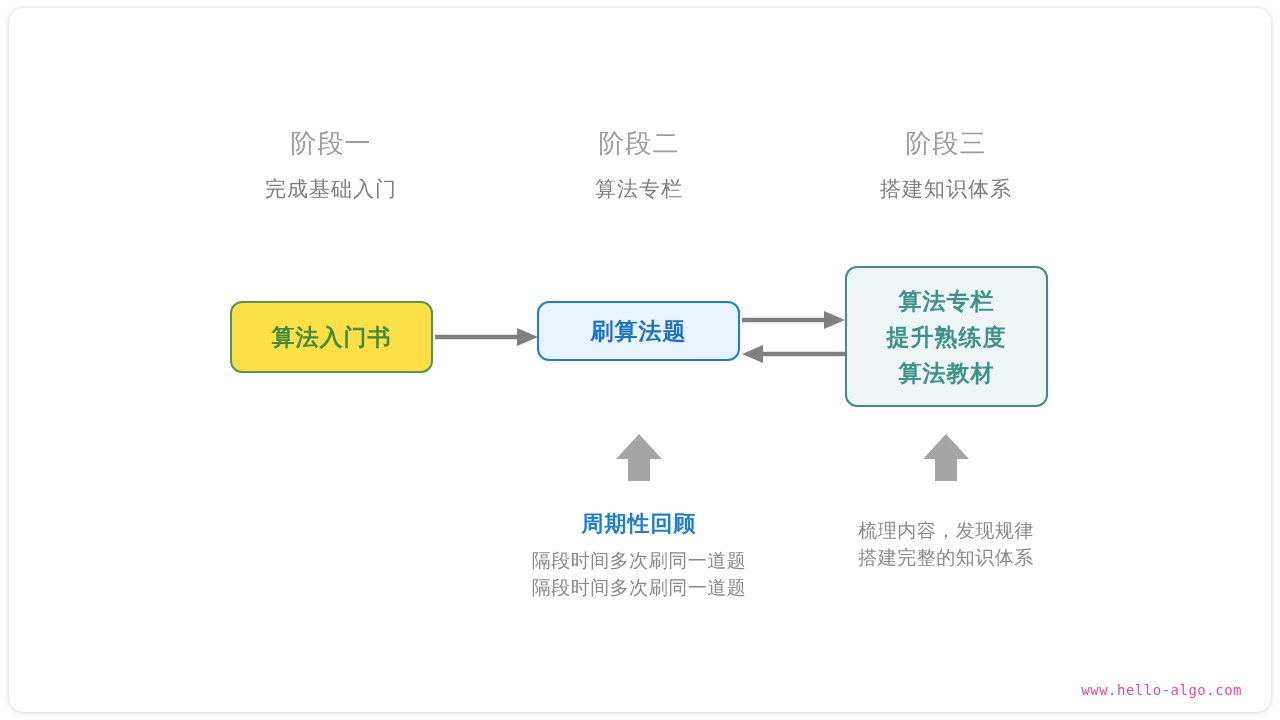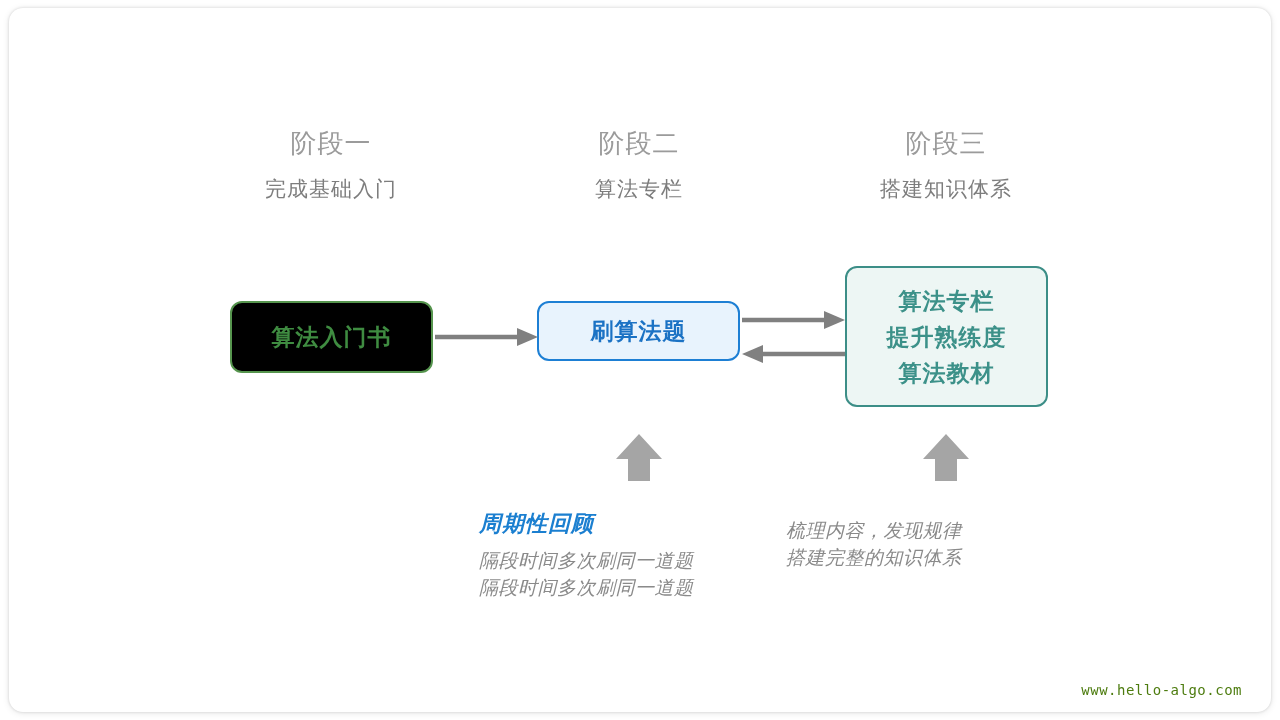--- a/index.html
+++ b/index.html
@@ -65,21 +65,21 @@
     font-weight: bold;
     letter-spacing: 1px;
   }
   .node .line { line-height: 36px; }
 
   .node-book {
     left: 230px;
     top: 301px;
     width: 203px;
     height: 72px;
-    background: #000000;
+    background: #fde047;
     border: 2px solid #56954e;
     color: #3f8c41;
     font-size: 23px;
   }
 
   .node-practice {
     left: 537px;
     top: 301px;
     width: 203px;
     height: 60px;
@@ -107,22 +107,21 @@
     top: 0;
     width: 1280px;
     height: 720px;
     pointer-events: none;
   }
 
   
   .caption {
     position: absolute;
     width: 320px;
-    text-align: left;
-    font-style: italic;
+    text-align: center;
   }
   .caption-title {
     font-size: 22px;
     font-weight: bold;
     letter-spacing: 1px;
     line-height: 30px;
   }
   .caption-title.blue { color: #1b7fd0; }
   .caption-title.teal { color: #3c9189; }
   .caption-desc {
@@ -133,21 +132,21 @@
     letter-spacing: 0.5px;
   }
 
   
   .watermark {
     position: absolute;
     right: 38px;
     bottom: 22px;
     font-family: "DejaVu Sans Mono", "Liberation Mono", monospace;
     font-size: 14px;
-    color: #4d7c0f;
+    color: #ec4899;
     letter-spacing: 0.5px;
   }
 </style>
 </head>
 <body>
 
 <div id="canvas">
   <div class="frame"></div>
 
   <div class="stage" style="left:181px; top:126px;">

